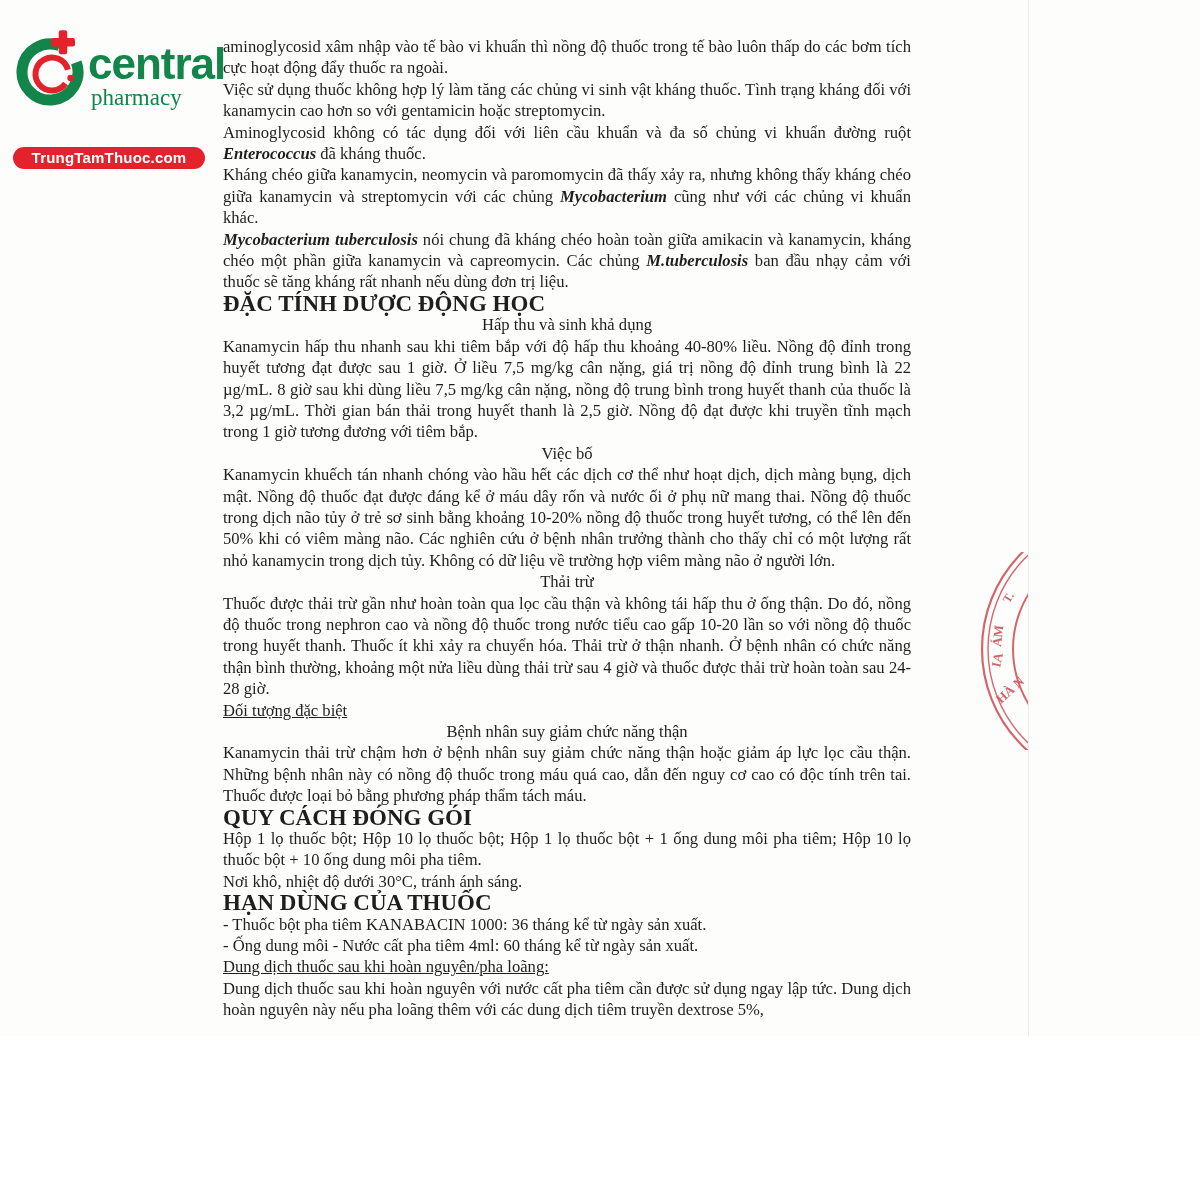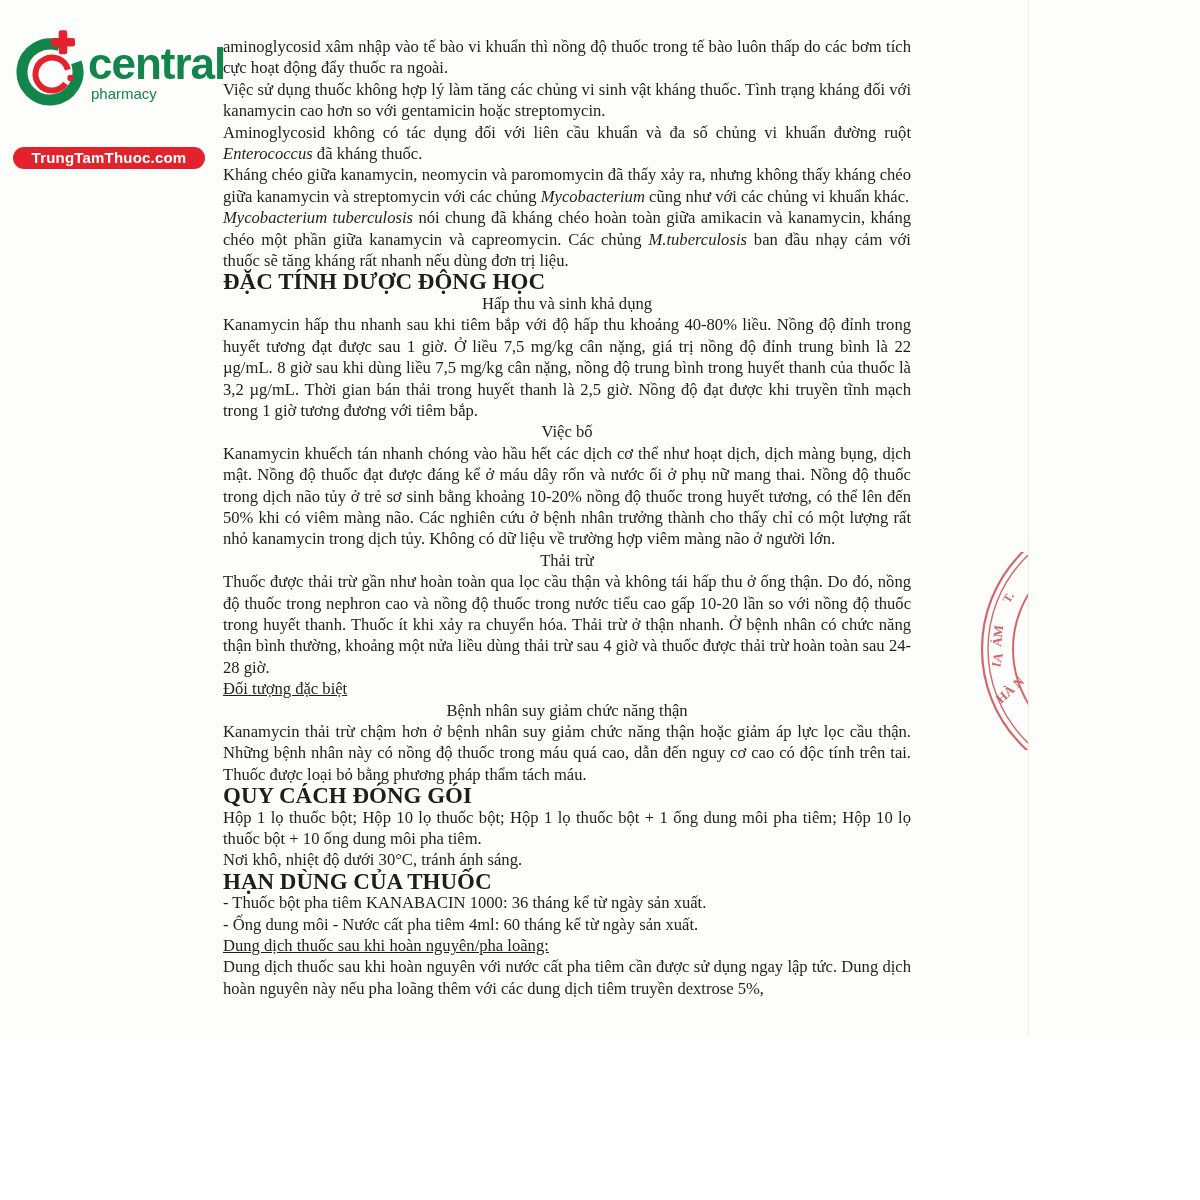--- a/index.html
+++ b/index.html
@@ -5,28 +5,28 @@
   * { margin:0; padding:0; box-sizing:border-box; }
   html,body { width:1200px; height:1200px; background:#ffffff; }
   body { font-family:"Liberation Serif", serif; color:#1e1e1e; }
   .page { position:relative; width:1200px; height:1036px; background:#fdfdfc; overflow:hidden; }
   .scan-edge { position:absolute; left:1028px; top:0; width:1px; height:1200px; background:#ededea; }
 
   
   .logo { position:absolute; left:14px; top:28px; width:206px; height:112px; }
   .logo-mark { position:absolute; left:2px; top:0; }
   .brand { position:absolute; left:74px; top:14px; font-family:"Liberation Sans", sans-serif; font-weight:bold; font-size:44px; line-height:1; letter-spacing:-1px; color:#12854a; }
-  .brand-sub { position:absolute; left:77px; top:58px; font-family:Liberation Sans, sans-serif; font-size:15px; line-height:1; color:#12854a; }
+  .brand-sub { position:absolute; left:77px; top:58px; font-family:Liberation Serif, serif; font-size:23px; line-height:1; color:#12854a; }
   .banner { position:absolute; left:-1px; top:86px; width:192px; height:22px; background:#e4222b; border-radius:11px; color:#ffffff; font-family:"Liberation Sans", sans-serif; font-weight:bold; font-size:15px; line-height:22px; text-align:center; letter-spacing:0.2px;margin-top:33px; }
 
   
   .content { position:absolute; left:223px; top:36px; width:688px; font-size:16.6px; line-height:21.4px; text-align:justify; }
   .content p { margin:0; }
   .h { font-weight:bold; font-size:23px; text-align:left; }
-  .it { font-style:italic; }
+  .it { font-style:italic;font-weight:bold; }
   .ul { text-decoration:underline; }
   .sub-it { text-align:center; }
   .gap-a { margin-top:18px; }
   .gap-b { margin-top:20px; }
   .gap-c { margin-top:26px; }
   .footer { position:absolute; top:1155px; left:223px; width:688px; text-align:center; font-size:16.5px; color:#3b82f6; }
 
   
   .stamp { position:absolute; left:975px; top:552px; width:53px; height:198px; overflow:hidden; opacity:0.85; }
 </style>

